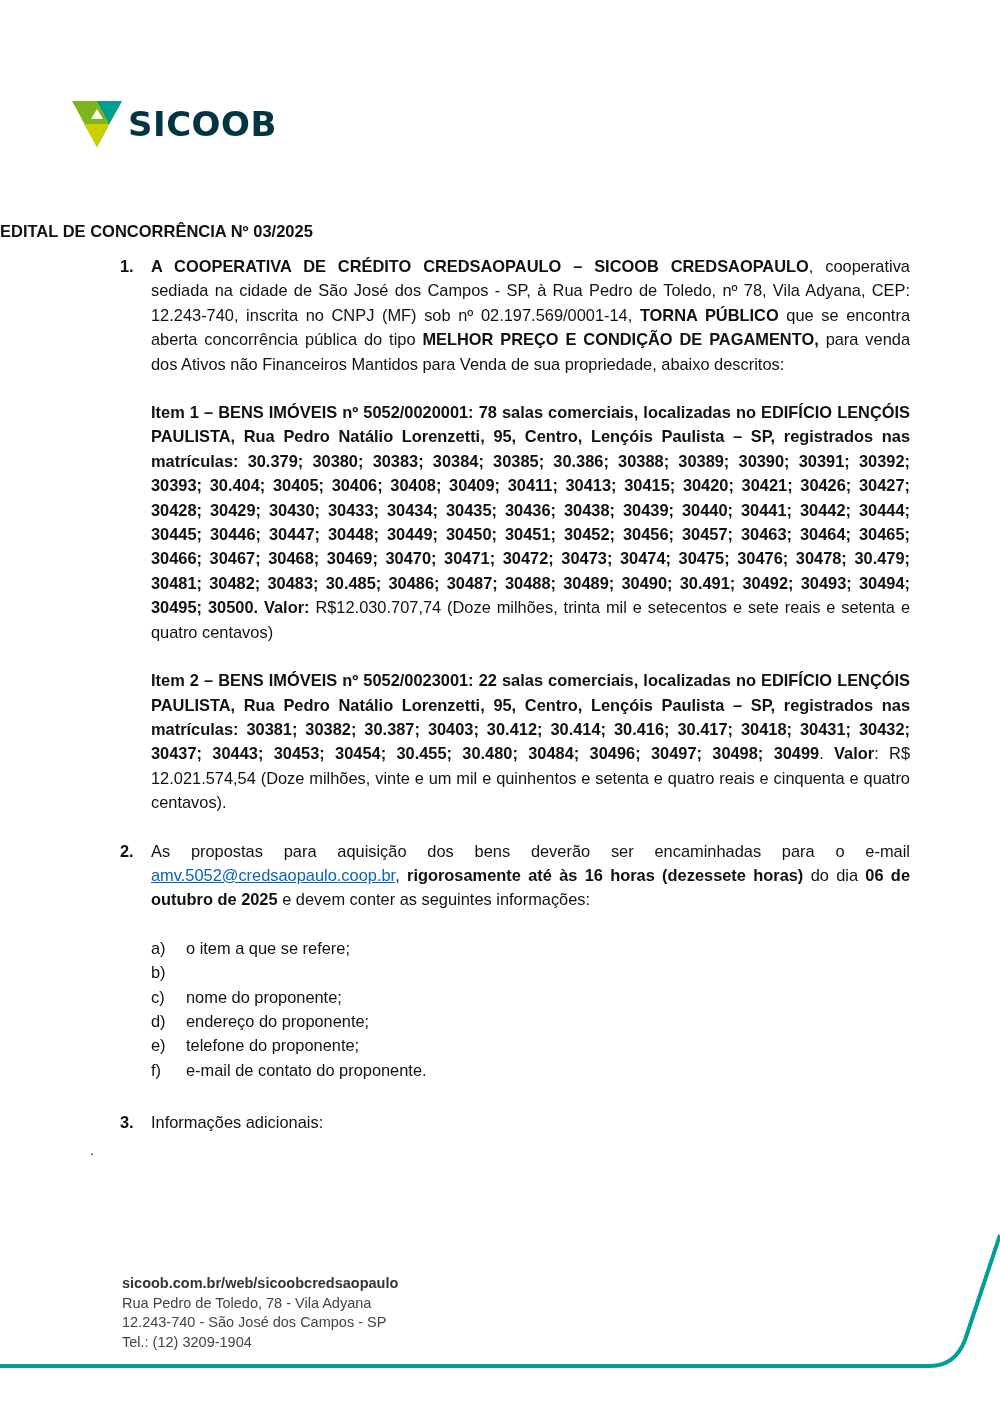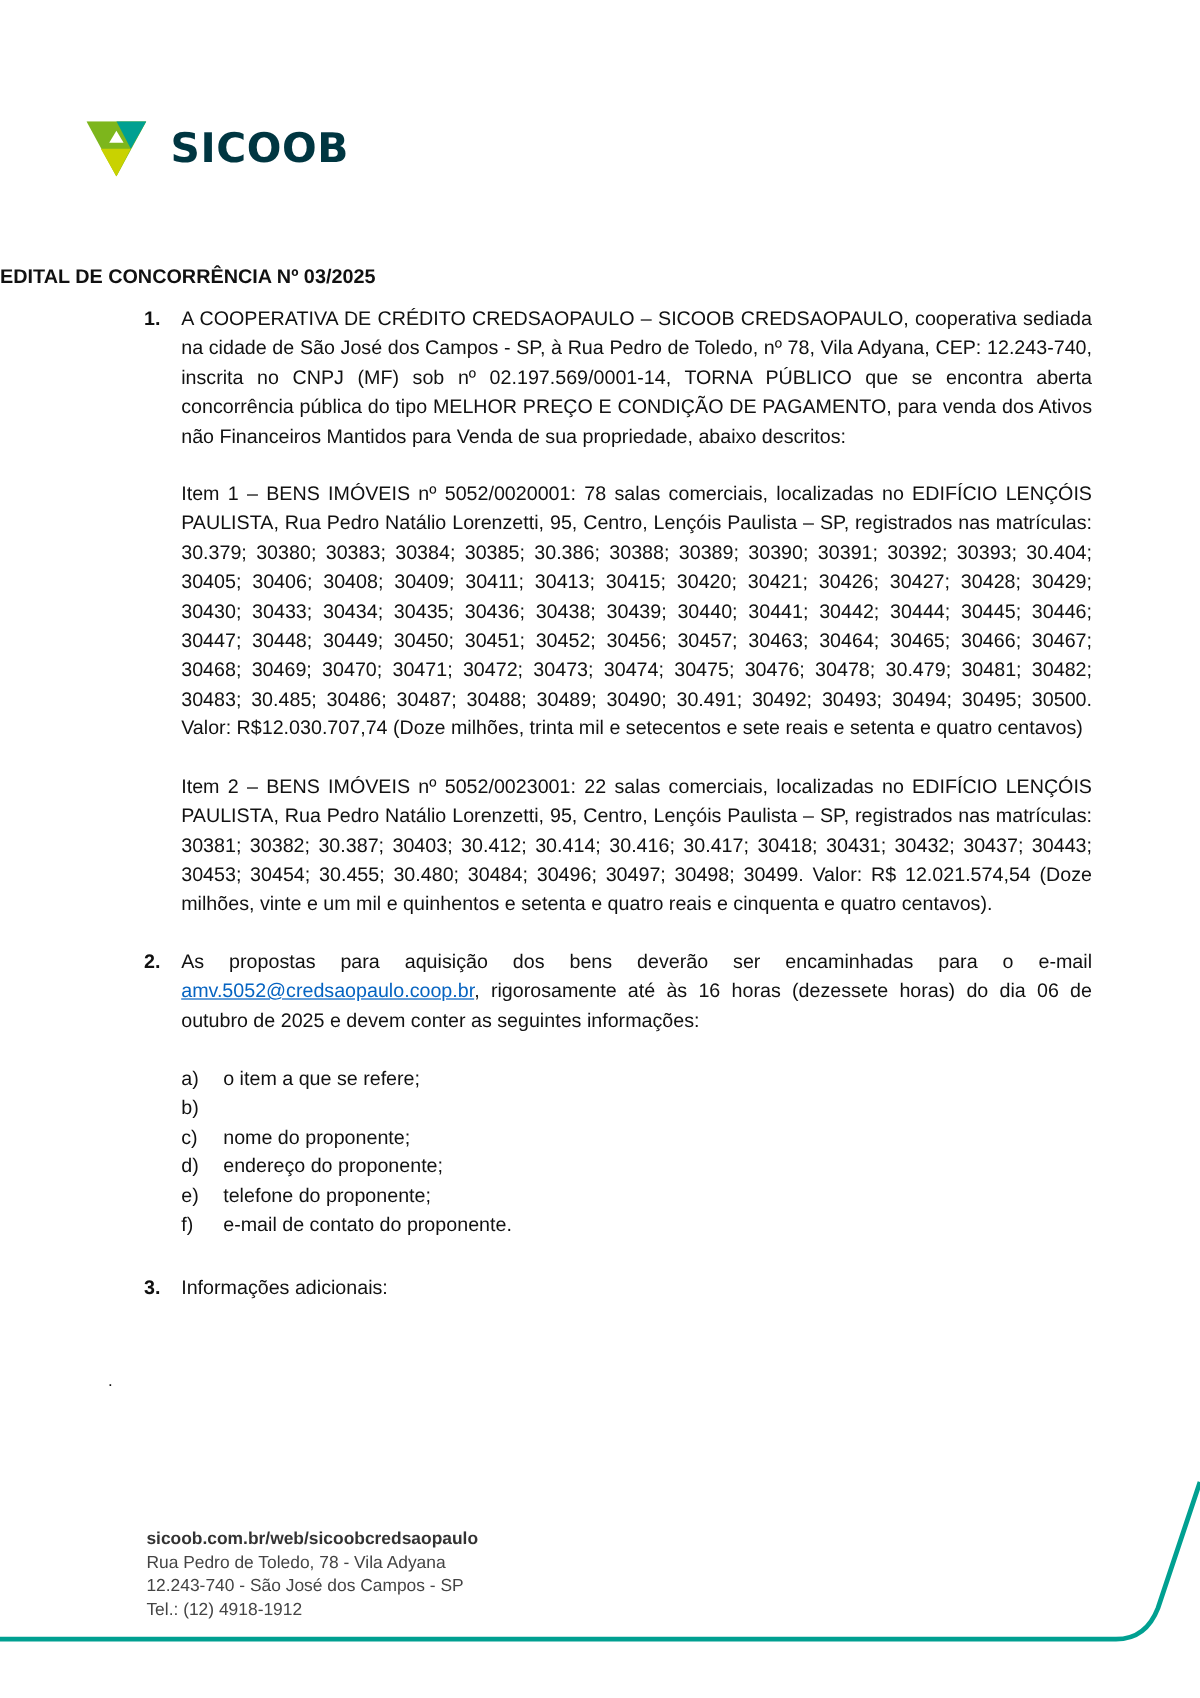--- a/index.html
+++ b/index.html
@@ -1,29 +1,29 @@
 <!DOCTYPE html>
 <html><head>
 <meta charset="utf-8">
 <style>
   html, body { margin: 0; padding: 0; background: #ffffff; }
   body { width: 1000px; height: 1415px; position: relative; overflow: hidden;
          font-family: "Liberation Sans", sans-serif; color: #111; }
   .logo { position: absolute; left: 72px; top: 100px; height: 48px; display: flex; align-items: center; }
   .logo svg { display: block; }
   .logo-text { font-family: "DejaVu Sans", sans-serif; font-weight: bold; font-size: 34px;
-               color: #003641; letter-spacing: 0.5px; margin-left: 20px; line-height: 1; }
+               color: #003641; letter-spacing: 0.5px; margin-left: 6px; line-height: 1; }
   .title { position: absolute; left: 0; width: 1000px; top: 222px; text-align: left;
            font-weight: bold; font-size: 16.5px; }
   .body { position: absolute; left: 116px; width: 794px; top: 254px; font-size: 16.4px; line-height: 24.4px; }
   .sec { position: relative; padding-left: 35px; text-align: justify; }
   .num { position: absolute; left: 4px; top: 0; font-weight: bold; }
   .para { text-align: justify; }
   .item { margin-top: 24px; text-align: justify; }
-  b { font-weight: normal; }
+  b { font-weight: bold; }
   a.email { color: #0563c1; text-decoration: underline; }
   .sec2 { margin-top: 24px; }
   .list { margin-top: 24px; padding-left: 0; }
   .li { display: flex; }
   .li .lbl { width: 35px; }
   .dot { position: absolute; left: 90px; top: 1142px; font-size: 14px; }
   .sec3 { margin-top: 28px; }
   .footer { position: absolute; left: 122px; top: 1274px; font-size: 14.5px; line-height: 19.5px; color: #444; }
   .footer .web { font-weight: bold; color: #333; }
   .curve { position: absolute; left: 0; top: 1220px; }
@@ -93,14 +93,14 @@
 <div class="dot">.</div>
 
 <svg class="curve" width="1000" height="150" viewBox="0 0 1000 150">
   <path d="M 0 146 L 930 146 Q 955 146 965 120 L 1000 15" fill="none" stroke="#00a091" stroke-width="4"></path>
 </svg>
 
 <div class="footer">
   <div class="web">sicoob.com.br/web/sicoobcredsaopaulo</div>
   <div>Rua Pedro de Toledo, 78 - Vila Adyana</div>
   <div>12.243-740 - São José dos Campos - SP</div>
-  <div>Tel.: (12) 4918-1912</div>
+  <div>Tel.: (12) 3209-1904</div>
 </div>
 
 </body></html>

